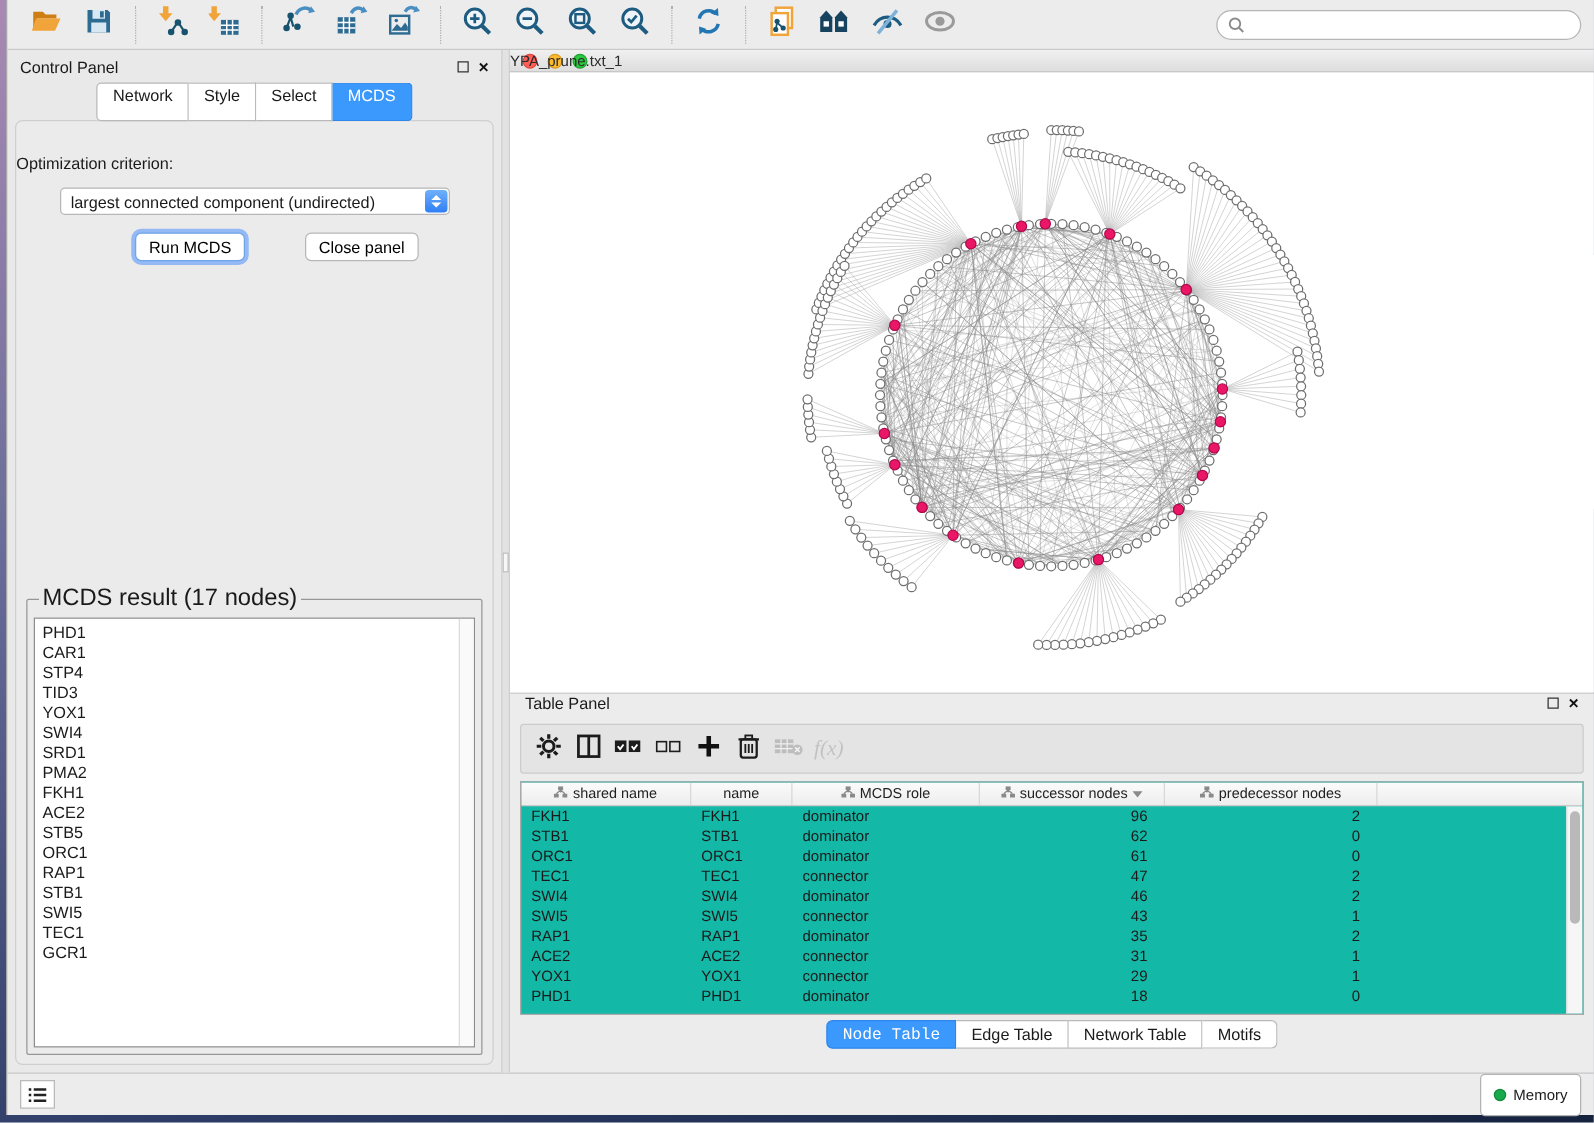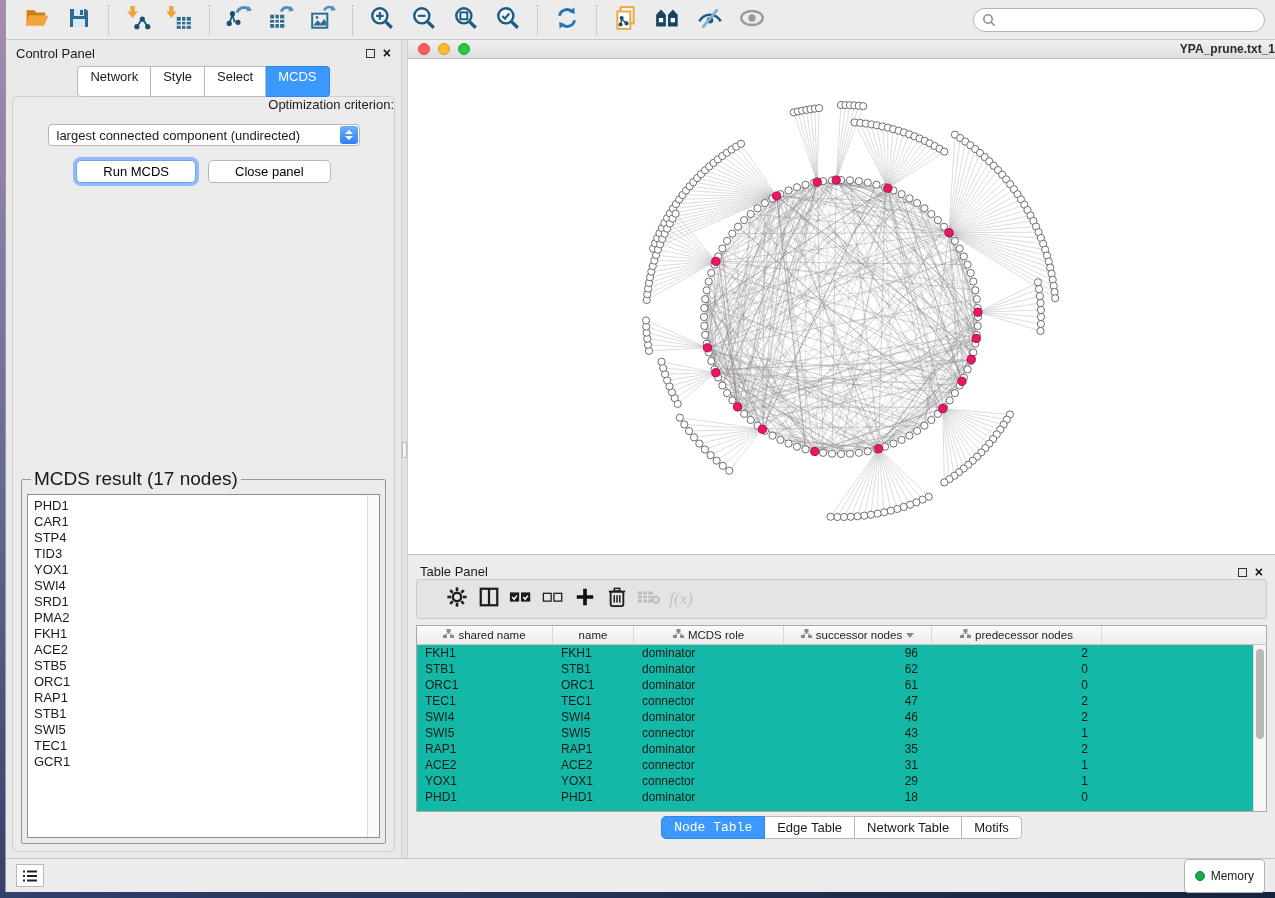--- a/index.html
+++ b/index.html
@@ -23,54 +23,54 @@
   .cp-header { height:26px; display:flex; align-items:center; padding:0 10px; font-size:13px; }
   .win-icons { margin-left:auto; display:flex; align-items:center; gap:8px; }
   .float-ico { width:9px; height:9px; border:1.5px solid #333; display:inline-block; }
   .close-ico { font-size:14px; font-weight:bold; color:#111; line-height:1; }
   .cp-tabs { display:flex; justify-content:center; height:31px; margin-bottom:-1px; position:relative; z-index:2; }
   .seg-tab { font-size:13px; padding:2px 12px; background:#fff; border:1px solid #b9b9b9; border-left:none; color:#1a1a1a; }
   .seg-tab:first-child { border-left:1px solid #b9b9b9; border-radius:4px 0 0 4px; }
   .seg-tab:last-child { border-radius:0 4px 4px 0; }
   .seg-tab.sel { background:#3b98fc; border-color:#2f86ea; color:#fff; }
   .cp-body { flex:1; margin:0 6px 6px 6px; background:#ebebeb; border:1px solid #cfcfcf; border-radius:6px; position:relative; }
-  .opt-label { text-align:right; font-size:13px; }
+  .opt-label { text-align:left; font-size:13px; margin-top:26px; }
   .select { margin:12px auto 0 auto; width:312px; height:22px; background:#fff; border:1px solid #b7b7b7; border-radius:4px; display:flex; align-items:center; font-size:13px; padding-left:8px; position:relative; }
   .select .stepper { position:absolute; right:1px; top:1px; bottom:1px; width:18px; background:linear-gradient(#6eb1fb,#2f7ef5); border-radius:3px; display:flex; flex-direction:column; align-items:center; justify-content:center; gap:2px; }
   .chev { width:0; height:0; border-left:4px solid transparent; border-right:4px solid transparent; }
   .chev.up { border-bottom:4px solid #fff; }
   .chev.dn { border-top:4px solid #fff; }
   .btn-row { display:flex; justify-content:center; gap:12px; margin-top:14px; }
-  .btn { font-size:13px; padding:3px 26px; background:#fff; border:1px solid #b7b7b7; border-radius:5px; font-family:"Liberation Sans",sans-serif; }
+  .btn { font-size:13px; padding:3px 10px; background:#fff; border:1px solid #b7b7b7; border-radius:5px; font-family:"Liberation Sans",sans-serif;margin-left:36px; }
   .btn.focused { box-shadow:0 0 0 3px rgba(77,144,254,.55); border-color:#6ea4e8; }
   .result { position:absolute; left:8px; right:8px; top:371px; height:376px; border:1px solid #979797; border-radius:2px; padding:4px 5px 5px 5px; }
   .result legend { font-size:19px; padding:0 3px; margin-left:4px; }
   .result-inner { width:100%; height:100%; background:#fff; border:1px solid #8d8d8d; position:relative; overflow:hidden; }
   .result-list { padding:3px 6px; font-size:13px; line-height:16px; }
   .result-scroll { position:absolute; right:0; top:0; bottom:0; width:12px; background:#fafafa; border-left:1px solid #dcdcdc; }
 
   
   .divider { width:7px; flex:0 0 7px; background:#e2e2e2; border-left:1px solid #cfcfcf; border-right:1px solid #cfcfcf; position:relative; }
   .divider .handle { position:absolute; top:402px; left:0; width:5px; height:16px; background:#f7f7f7; border:1px solid #bbb; }
 
   
   .right { flex:1; display:flex; flex-direction:column; min-width:0; }
   .net-window { height:515px; flex:0 0 515px; display:flex; flex-direction:column; border-bottom:1px solid #bdbdbd; }
   .net-title { height:22px; background:linear-gradient(#f0f0f0,#dedede); border-bottom:1px solid #bdbdbd; display:flex; align-items:center; position:relative; }
   .tl { width:12px; height:12px; border-radius:50%; margin-left:8px; display:inline-block; }
   .tl.red { background:#ff5f58; border:.5px solid #e0443e; margin-left:10px; }
   .tl.yel { background:#febb2f; border:.5px solid #d99b22; }
   .tl.grn { background:#2bc840; border:.5px solid #1da32f; }
-  .net-title .title { position:absolute; left:0; right:0; text-align:right; font-size:12px; font-weight:bold; color:#2b2b2b; }
+  .net-title .title { position:absolute; left:0; right:0; text-align:left; font-size:12px; font-weight:normal; color:#2b2b2b; }
   .net-canvas { flex:1; background:#fff; position:relative; }
 
   
   .table-panel { flex:1; display:flex; flex-direction:column; background:#ececec; min-height:0; }
-  .tp-header { height:24px; display:flex; align-items:flex-end; padding:0 12px; font-size:13px; }
-  .tp-toolbar { height:40px; margin:0 8px; background:#e4e4e4; border:1px solid #cbcbcb; border-radius:3px; display:flex; align-items:center; padding:0 24px; }
+  .tp-header { height:24px; display:flex; align-items:flex-start; padding:0 12px; font-size:13px; }
+  .tp-toolbar { height:40px; margin:0 8px; background:#e4e4e4; border:1px solid #cbcbcb; border-radius:3px; display:flex; align-items:center; padding:0 6px; }
   .tp-btn { width:32px; height:30px; display:flex; align-items:center; justify-content:center; }
   .tp-btn.disabled { opacity:.45; }
   .fx { font-family:"Liberation Serif",serif; font-style:italic; font-size:17px; color:#9a9a9a; }
   .tp-table { margin:6px 8px 0 8px; background:#14b8a6; border:1px solid #aaa; height:187px; position:relative; overflow:hidden; }
   .t-head { display:flex; height:19px; background:linear-gradient(#fbfbfb,#ededed); border-bottom:1px solid #c9c9c9; font-size:11.5px; }
   .t-h { display:flex; align-items:center; justify-content:center; gap:4px; border-right:1px solid #d8d8d8; color:#222; }
   .t-h:last-child { border-right:none; }
   .t-body { font-size:12px; }
   .t-row { display:flex; height:16px; line-height:16px; }
   .t-c { padding:0 0 0 8px; white-space:nowrap; overflow:hidden; }

